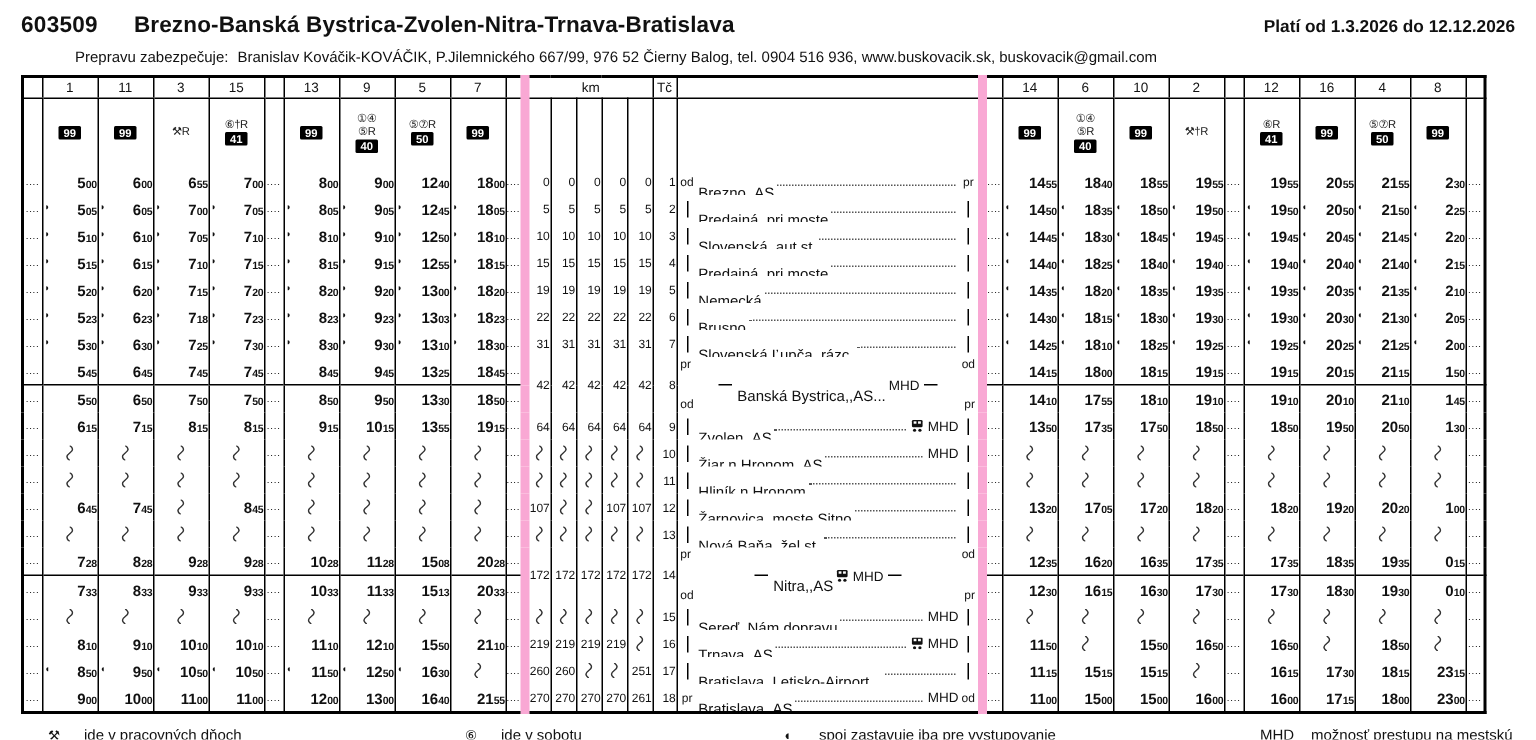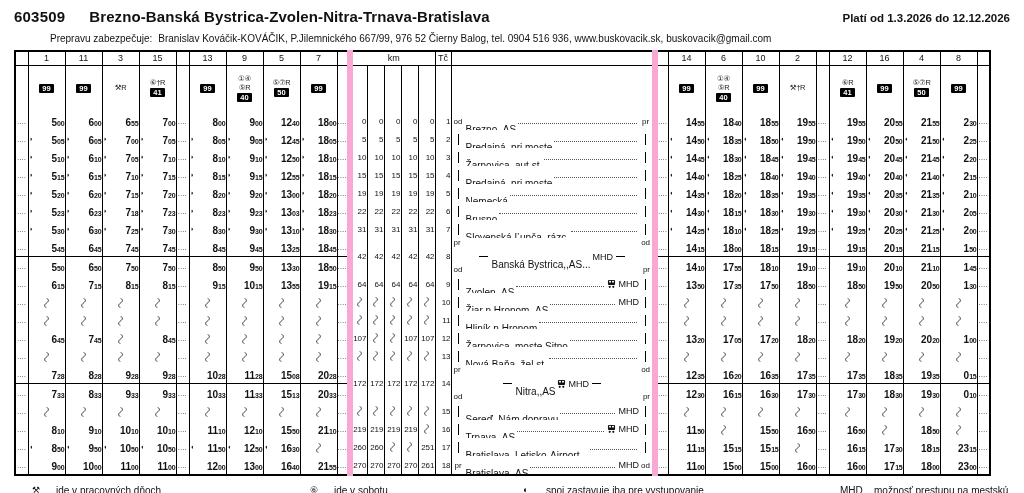--- a/index.html
+++ b/index.html
@@ -329,21 +329,21 @@
           <td class="dt sepR">....</td>
           <td class="km">10</td>
           <td class="km">10</td>
           <td class="km">10</td>
           <td class="km">10</td>
           <td class="km">10</td>
           <td class="tc">3</td>
           <td class="sta sepR">
             <div class="sr">
               <span class="g vline"></span>
-              <span class="nm">Žarnovica,,aut.st.</span>
+              <span class="nm">Slovenská,,aut.st.</span>
               <span class="leader"></span>
               <span class="g vline"></span>
             </div>
           </td>
           <td class="dt">....</td>
           <td class="time"><span class="mk">◖</span><span class="hr">14</span><span class="mn">45</span></td>
           <td class="time"><span class="mk">◖</span><span class="hr">18</span><span class="mn">30</span></td>
           <td class="time"><span class="mk">◖</span><span class="hr">18</span><span class="mn">45</span></td>
           <td class="time"><span class="mk">◖</span><span class="hr">19</span><span class="mn">45</span></td>
           <td class="dt">....</td>

